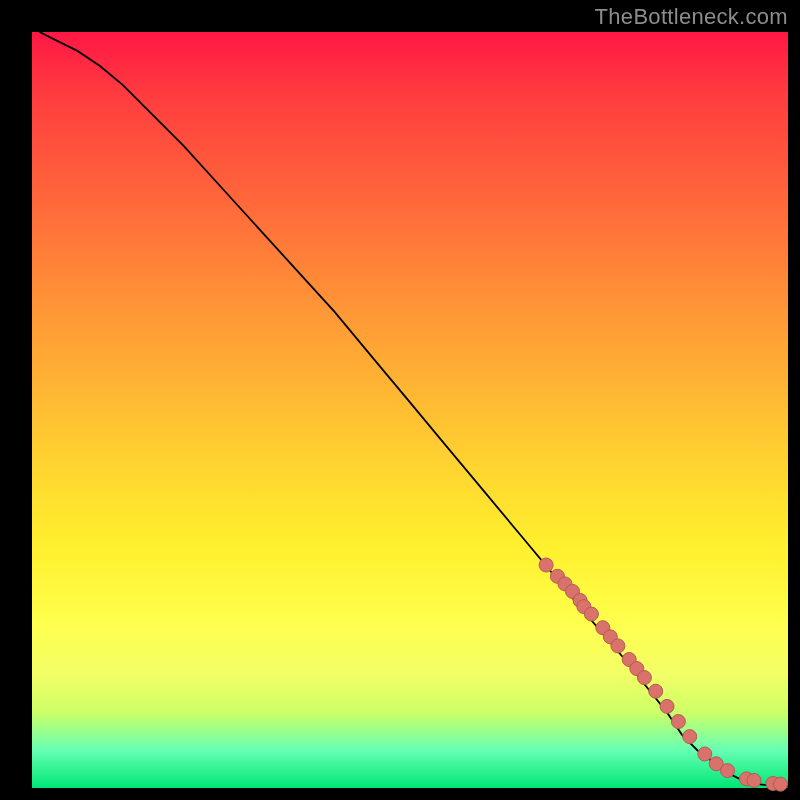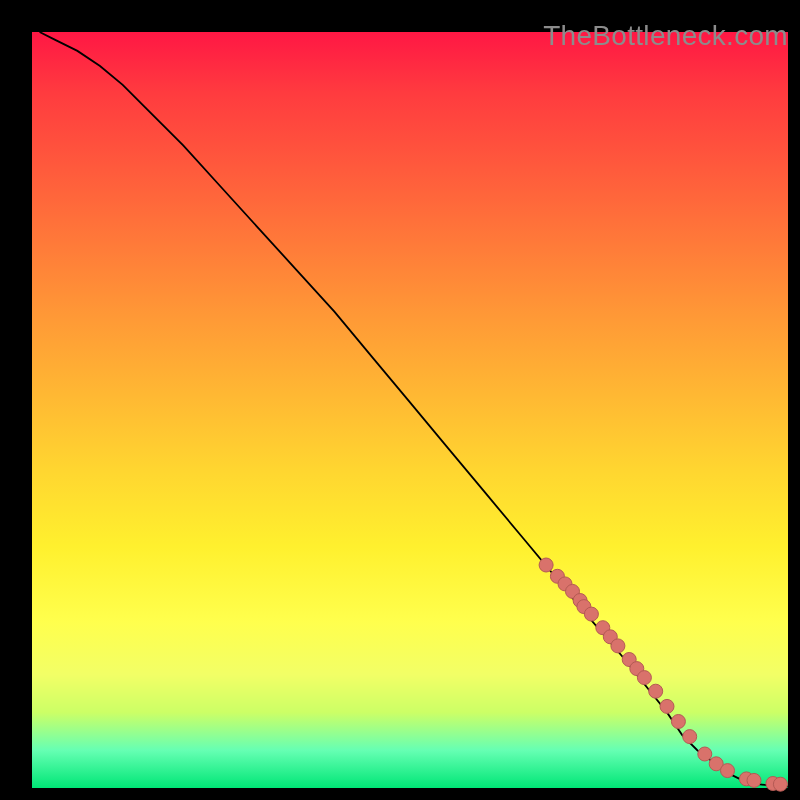--- a/index.html
+++ b/index.html
@@ -12,24 +12,24 @@
     font-family: Arial, Helvetica, sans-serif;
   }
   .frame {
     position: relative;
     width: 800px;
     height: 800px;
     background: #000;
   }
   .watermark {
     position: absolute;
-    top: 20px;
+    top: 4px;
     right: 12px;
     color: #8c8c8c;
-    font-size: 28px;
+    font-size: 22px;
     font-weight: 400;
     letter-spacing: 0.3px;
     z-index: 5;
   }
   .plot-area {
     position: absolute;
     left: 32px;
     top: 32px;
     width: 756px;
     height: 756px;

